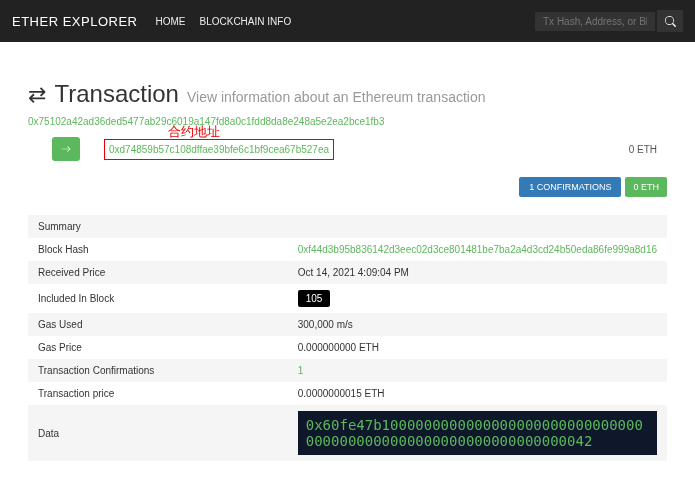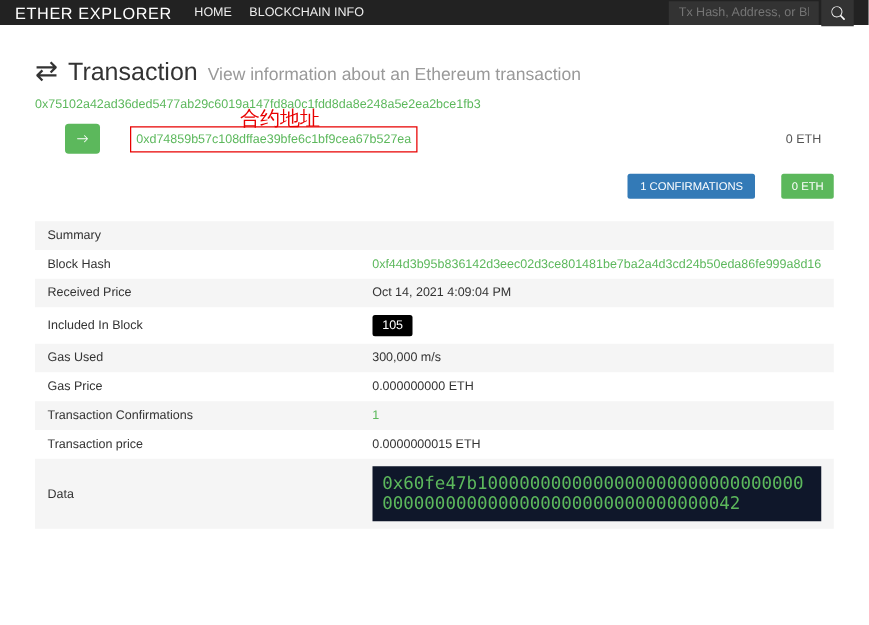--- a/index.html
+++ b/index.html
@@ -1,37 +1,37 @@
 <!DOCTYPE html>
 <html><head>
 <meta charset="utf-8">
 <style>
 * { margin: 0; padding: 0; box-sizing: border-box; }
 body { font-family: "Helvetica Neue", Helvetica, Arial, sans-serif; font-size: 12px; background: #fff; color: #333; width: 695px; }
-.navbar { background: #222; color: #fff; height: 20px; display: flex; align-items: center; padding: 0 12px; }
+.navbar { background: #222; color: #fff; height: 42px; display: flex; align-items: center; padding: 0 12px; }
 .brand { font-size: 13px; font-weight: 500; margin-right: 18px; letter-spacing: 0.5px; }
 .navlink { color: #eee; font-size: 10px; margin-right: 14px; cursor: pointer; }
 .navspacer { flex: 1; }
 .searchwrap { display: flex; align-items: center; }
 .searchinput { background: #333; border: none; color: #ccc; font-size: 10px; padding: 4px 8px; width: 120px; outline: none; }
 .searchbtn { background: #333; border: none; color: #fff; width: 26px; height: 22px; cursor: pointer; display: flex; align-items: center; justify-content: center; margin-left: 2px; }
 .main { padding: 12px 28px 60px; }
 .title { display: flex; align-items: baseline; gap: 8px; margin: 12px 0 8px; }
 .title-icon { font-size: 22px; color: #333; }
-.title-main { font-size: 20px; font-weight: 300; color: #333; }
+.title-main { font-size: 24px; font-weight: 300; color: #333; margin-top: 14px; }
 .title-sub { font-size: 14px; color: #999; font-weight: 300; }
 .txhash { color: #5cb85c; font-size: 10px; margin-bottom: 10px; word-break: break-all; }
 .addrrow { display: flex; align-items: center; gap: 0; margin: 10px 0; }
 .addr-from { flex: 0 0 260px; text-align: center; color: #5cb85c; font-size: 10px; }
 .arrowbtn { background: #5cb85c; color: #fff; width: 28px; height: 24px; border: none; border-radius: 3px; cursor: pointer; display: flex; align-items: center; justify-content: center; margin: 0 24px; }
 .addr-to-wrap { position: relative; flex: 0 0 230px; }
 .addr-to-box { border: 1.5px solid #e80000; padding: 4px 0; color: #5cb85c; font-size: 10px; text-align: center; }
-.addr-to-label { position: absolute; top: -16px; left: 88px; color: #e80000; font-size: 16px; }
+.addr-to-label { position: absolute; top: -16px; left: 64px; color: #e80000; font-size: 13px; }
 .addr-eth { flex: 1; text-align: right; font-size: 10px; color: #555; padding-right: 10px; }
-.confirmrow { display: flex; justify-content: flex-end; gap: 21px; margin: 16px 0 18px; }
+.confirmrow { display: flex; justify-content: flex-end; gap: 4px; margin: 16px 0 18px; }
 .confbtn { background: #337ab7; color: #fff; border: none; padding: 5px 10px; font-size: 9px; border-radius: 2px; cursor: pointer; }
 .ethbtn { background: #5cb85c; color: #fff; border: none; padding: 5px 8px; font-size: 9px; border-radius: 2px; cursor: pointer; }
 .table { width: 100%; border-collapse: collapse; }
 .table td { padding: 6px 10px; font-size: 10px; border: none; }
 .table tr:nth-child(odd) td { background: #f5f5f5; }
 .table tr:nth-child(even) td { background: #fff; }
 .table td:first-child { width: 48%; }
 .val-green { color: #5cb85c; }
 .blockbadge { background: #000000; color: #fff; padding: 3px 8px; border-radius: 2px; font-size: 10px; display: inline-block; }
 .databox { background: #0f172a; color: #5cb85c; padding: 6px 8px; font-size: 14px; font-family: monospace; word-break: break-all; display: block; }

